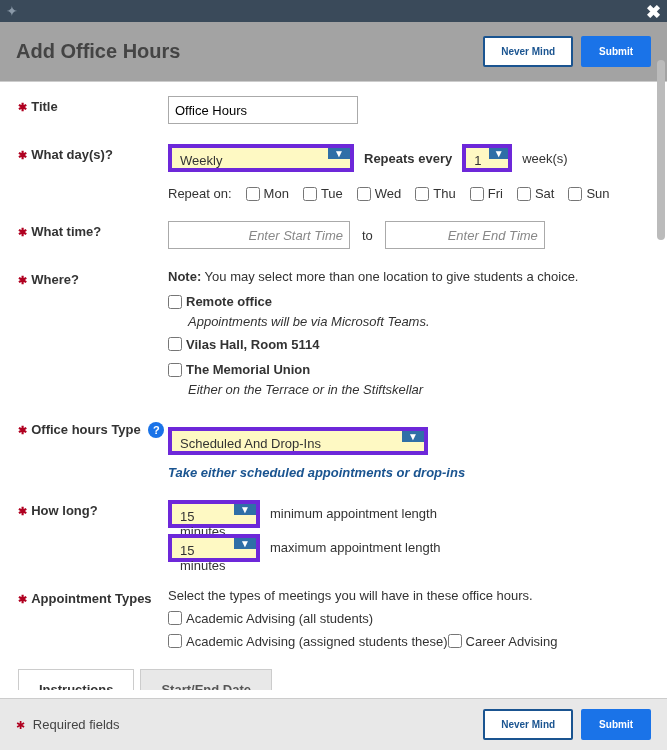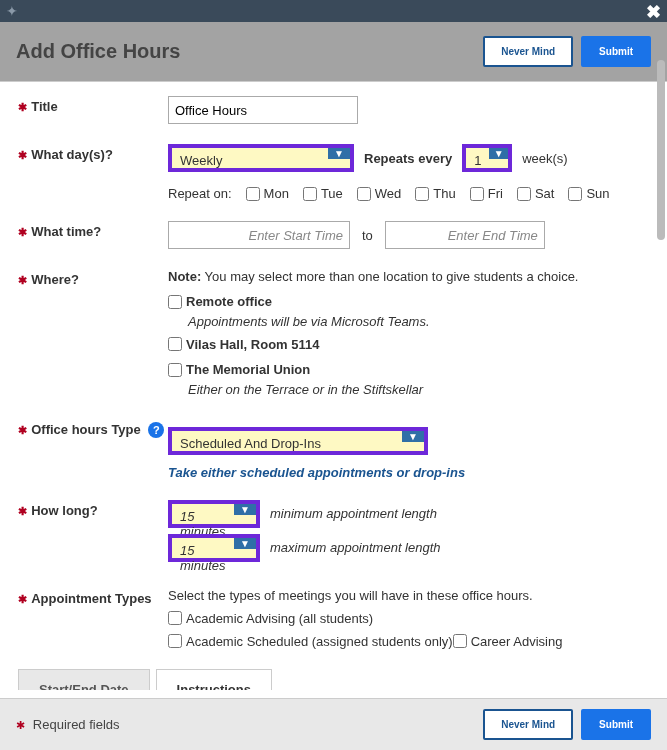--- a/index.html
+++ b/index.html
@@ -167,21 +167,21 @@
   align-items: center; justify-content: center;
   font-size: 11px; font-weight: bold;
   margin-left: 4px;
 }
 .type-hint {
   color: #1a5490;
   font-style: italic;
   font-weight: bold;
   margin-top: 10px;
 }
-.len-row { display: flex; align-items: center; gap: 10px; margin-bottom: 6px; font-style: italic;}
+.len-row { display: flex; align-items: center; gap: 10px; margin-bottom: 6px;}
 .appt-note { margin-bottom: 8px; }
 .appt-checks { display: flex; flex-wrap: wrap; gap: 8px 0; }
 .tabs {
   display: flex;
   gap: 6px;
   margin-top: 10px;
 }
 .tab {
   padding: 12px 20px;
   border: 1px solid #ccc;
@@ -359,33 +359,33 @@
     <div class="row-label"><span class="req">✱</span><span>Appointment Types</span></div>
     <div class="row-body">
       <div class="appt-note">Select the types of meetings you will have in these office hours.</div>
       <div class="appt-checks">
         <label class="chk">
             <input type="checkbox" style="">
             <span>Academic Advising (all students)</span>
           </label>
         <label class="chk">
             <input type="checkbox" style="">
-            <span>Academic Scheduled (assigned students only)</span>
+            <span>Academic Advising (assigned students these)</span>
           </label>
         <label class="chk">
             <input type="checkbox" style="">
             <span>Career Advising</span>
           </label>
       </div>
     </div>
   </div>
 
   <div class="tabs">
+    <div class="tab active">Instructions</div>
     <div class="tab">Start/End Date</div>
-    <div class="tab active">Instructions</div>
   </div>
 
 </div>
 
 <div class="scrollbar-track">
   <div class="scrollbar-thumb"></div>
 </div>
 
 <div class="footer">
   <div class="reqnote"><span class="req">✱</span> <span>Required fields</span></div>

